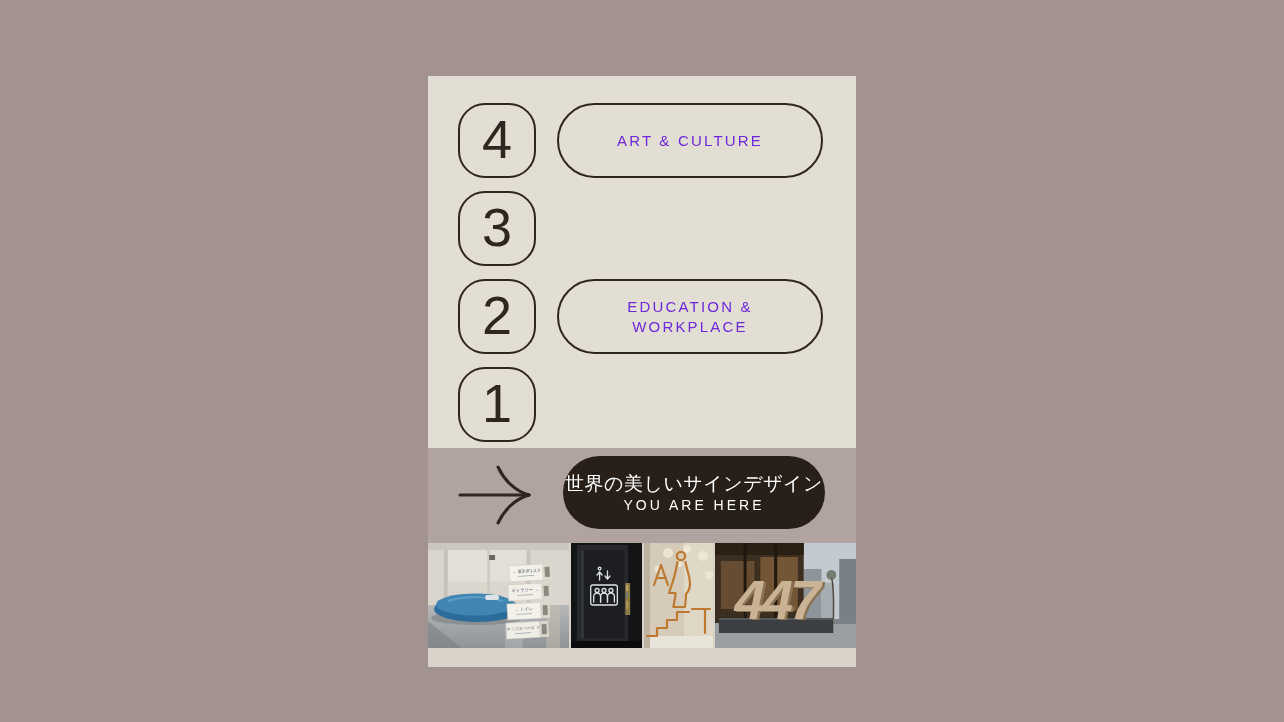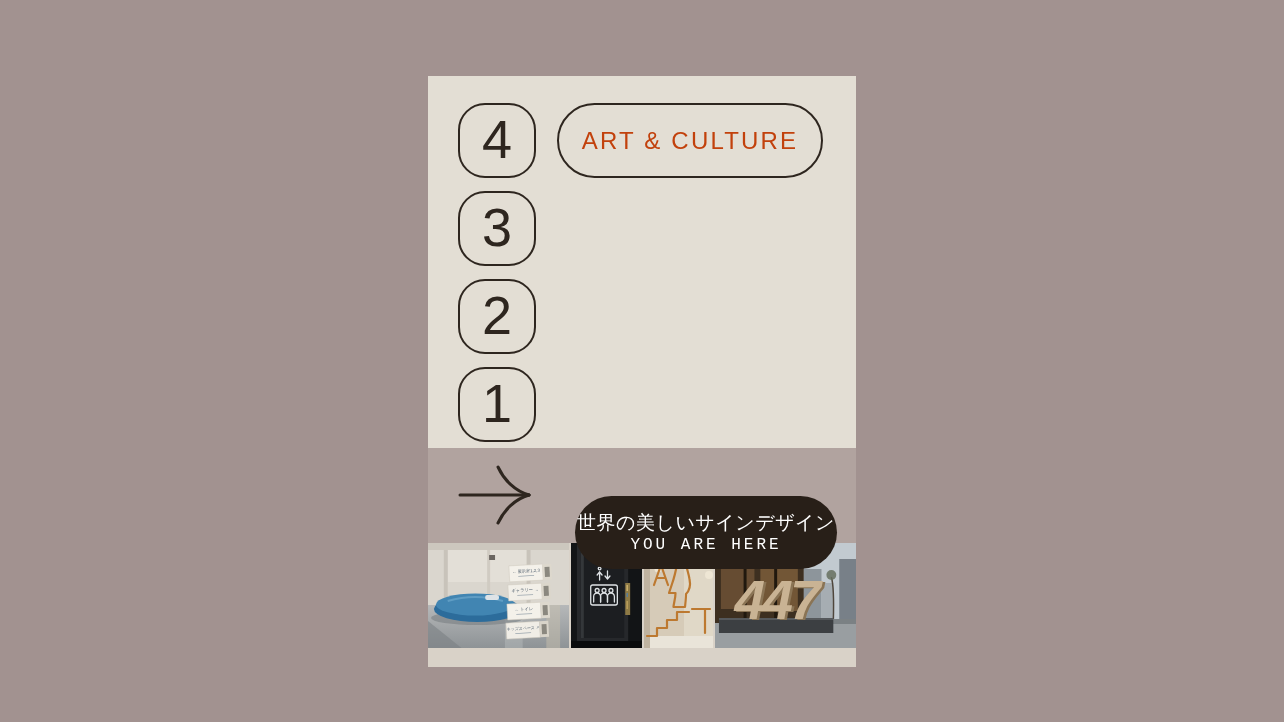--- a/index.html
+++ b/index.html
@@ -11,31 +11,31 @@
   .floors{box-sizing:border-box;height:372px;background:#e3ded4;padding-top:27px;
           display:flex;flex-direction:column;gap:13px;}
   .floor-row{display:flex;height:75px;}
   .floor-num{box-sizing:border-box;width:78px;height:75px;margin-left:30px;
              border:2.5px solid #2e261f;border-radius:27px;
              display:flex;align-items:center;justify-content:center;
              font-size:54px;font-weight:300;color:#2e261f;line-height:1;padding-bottom:3px;}
   .floor-pill{box-sizing:border-box;width:266px;height:75px;margin-left:21px;
               border:2.5px solid #2e261f;border-radius:38px;
               display:flex;align-items:center;justify-content:center;text-align:center;}
-  .floor-label{font-size:24px;letter-spacing:2.2px;color:#c2410c;
+  .floor-label{font-size:15px;letter-spacing:2.2px;color:#6d28d9;
                white-space:pre-line;line-height:1.3;}
 
   
   .band{position:relative;height:95px;background:#b1a39f;}
   .band-arrow{position:absolute;left:30px;top:16px;}
-  .callout{position:absolute;left:147px;top:8px;width:262px;height:73px;background:#281f18;
+  .callout{position:absolute;left:135px;top:8px;width:262px;height:73px;background:#281f18;
            border-radius:37px;display:flex;flex-direction:column;align-items:center;
-           justify-content:center;gap:5px;margin-top:40px;}
+           justify-content:center;gap:5px;}
   .callout-title{color:#ffffff;font-size:19px;letter-spacing:0.5px;line-height:1;}
-  .callout-sub{color:#ffffff;font-size:16px;letter-spacing:3px;line-height:1;font-family:Liberation Mono, monospace;}
+  .callout-sub{color:#ffffff;font-size:14px;letter-spacing:3px;line-height:1;}
 
   
   .photos{height:124px;display:flex;gap:2px;background:#d9d2c8;}
   .photo{height:105px;display:block;}
   .photo svg{display:block;}
 </style>
 </head>
 <body>
 
 <div class="stage">
@@ -46,20 +46,24 @@
         <div class="floor-num">4</div>
         <div class="floor-pill">
           <span class="floor-label">ART &amp; CULTURE</span>
         </div>
       </div>
       <div class="floor-row">
         <div class="floor-num">3</div>
       </div>
       <div class="floor-row">
         <div class="floor-num">2</div>
+        <div class="floor-pill">
+          <span class="floor-label">EDUCATION &amp;
+WORKPLACE</span>
+        </div>
       </div>
       <div class="floor-row">
         <div class="floor-num">1</div>
       </div>
     </div>
 
     <div class="band">
       <svg class="band-arrow" width="74" height="62" viewBox="0 0 74 62">
         <g stroke="#2e261f" stroke-width="3" fill="none" stroke-linecap="round">
           <path d="M2 31 H71"></path>

